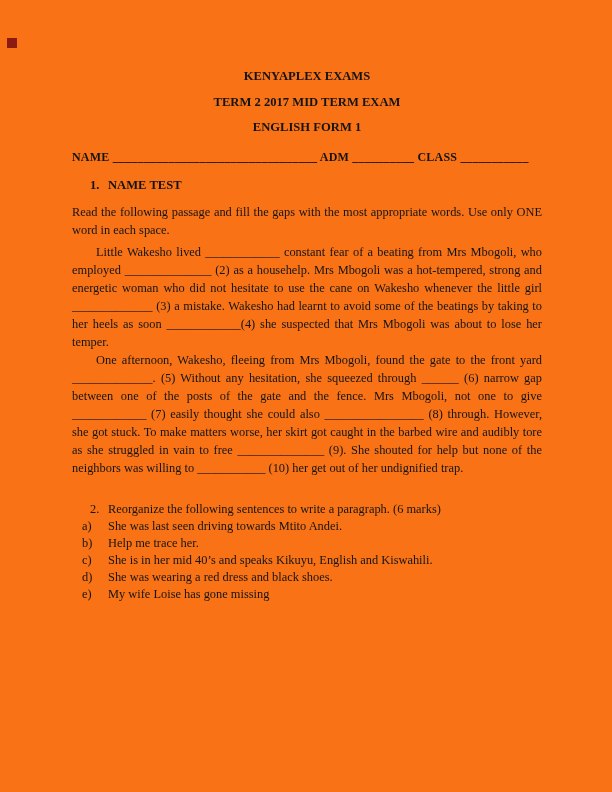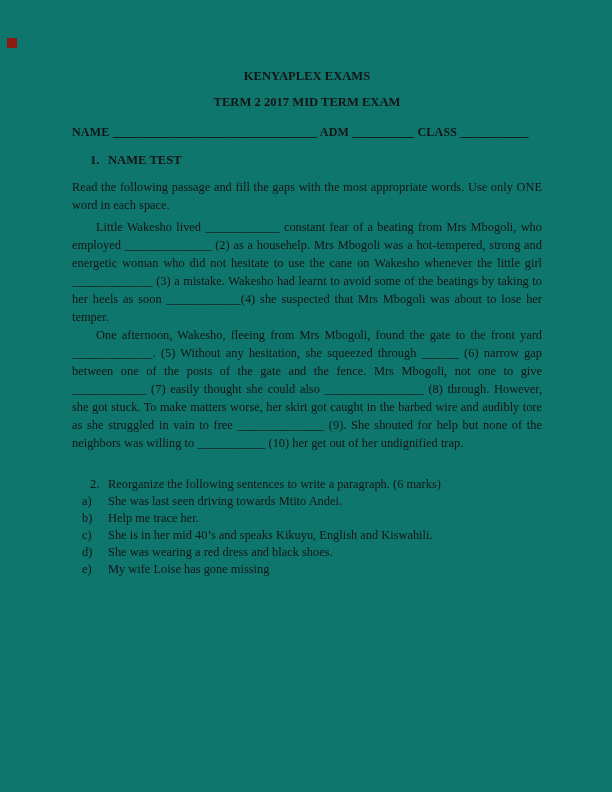--- a/index.html
+++ b/index.html
@@ -1,20 +1,20 @@
 <!DOCTYPE html>
 <html><head>
 <meta charset="utf-8">
 <style>
   html, body { margin: 0; padding: 0; }
   .page {
     position: relative;
     width: 612px;
     height: 792px;
-    background: #0f766e;
+    background: #f97316;
     color: #141414;
     font-family: "Liberation Serif", "DejaVu Serif", serif;
     overflow: hidden;
   }
   .corner-mark {
     position: absolute;
     left: 7px;
     top: 38px;
     width: 10px;
     height: 10px;
@@ -86,20 +86,21 @@
 <body>
 
 <div class="page">
 
   <div class="corner-mark" style="background: rgb(139, 26, 18);"></div>
 
   <div class="content">
 
     <div class="h-line">KENYAPLEX EXAMS</div>
     <div class="h-line">TERM 2 2017 MID TERM EXAM</div>
+    <div class="h-line">ENGLISH FORM 1</div>
 
     <div class="name-row">
       <span>NAME</span>
       <span class="blank">_________________________________</span>
       <span>ADM</span>
       <span class="blank">__________</span>
       <span>CLASS</span>
       <span class="blank">___________</span>
     </div>
 

